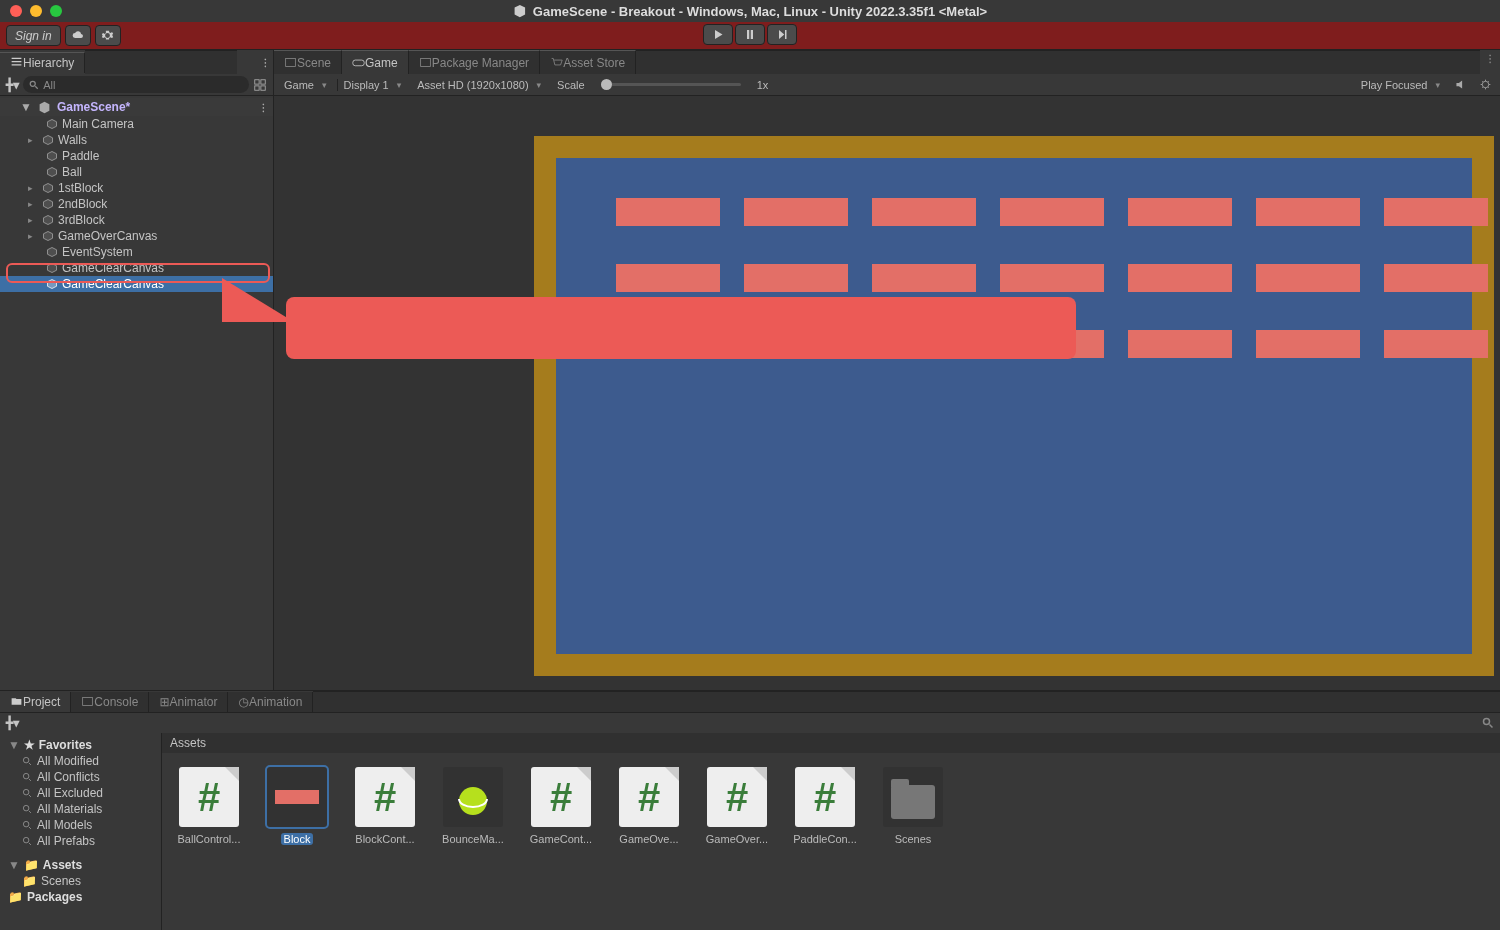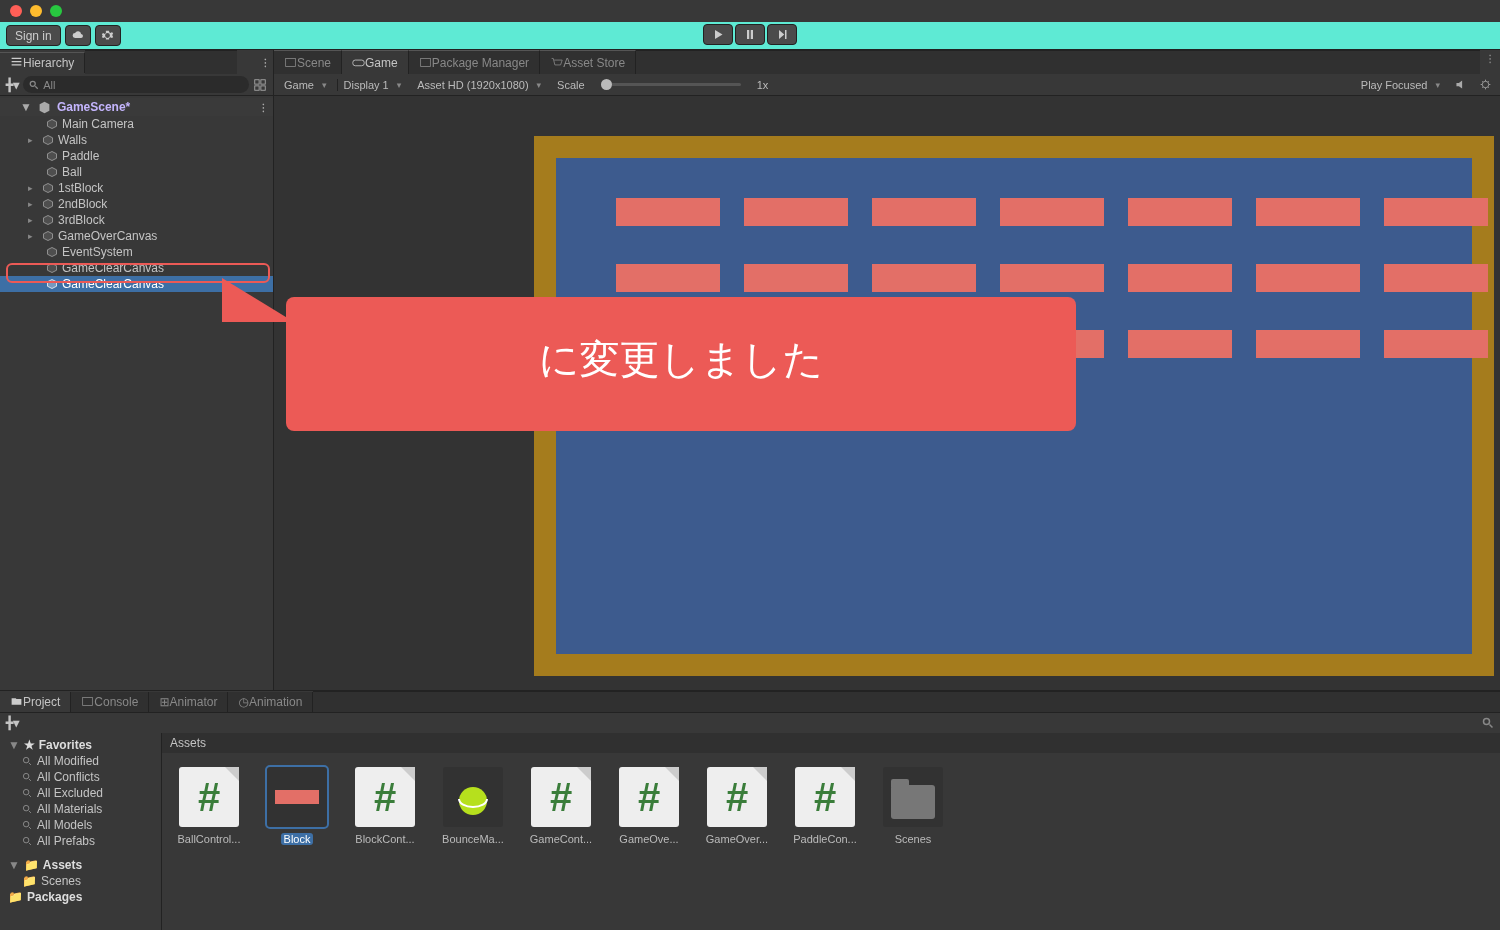--- a/index.html
+++ b/index.html
@@ -9,21 +9,21 @@
   .titlebar { height: 22px; background: #383838; display: flex; align-items: center; position: relative; }
   .traffic { display: flex; gap: 8px; margin-left: 10px; }
   .tl { width: 12px; height: 12px; border-radius: 50%; }
   .tl.red { background: #ff5f57; }
   .tl.yellow { background: #febc2e; }
   .tl.green { background: #28c840; }
   .wtitle { position: absolute; left: 50%; transform: translateX(-50%); color: #ddd; font-weight: 600; font-size: 13px; display:flex; align-items:center; gap:6px;}
   .wtitle svg { width:14px; height:14px; }
 
   
-  .topbar { height: 28px; background: #5eead4; display: flex; align-items: center; padding: 0 6px; gap: 4px; border-bottom:1px solid #222;}
+  .topbar { height: 28px; background: #7f1d1d; display: flex; align-items: center; padding: 0 6px; gap: 4px; border-bottom:1px solid #222;font-style:italic;}
   .btn { background: #4b4b4b; border: 1px solid #222; border-radius: 4px; padding: 2px 8px; font-size: 12px; color: #ccc; display: inline-flex; align-items: center; justify-content:center; height: 21px; }
   .btn.icon { width: 26px; padding: 0; }
   .playctrls { position: absolute; left: 50%; transform: translateX(-50%); display: flex; gap: 2px; top:24px;}
   .playctrls .btn { width: 30px; }
 
   
   .main { display: flex; height: 640px; }
   
   .hier { width: 274px; background: #383838; border-right: 1px solid #222; display:flex; flex-direction:column;}
   .panelTab { height: 24px; display:flex; align-items:center; }
@@ -89,20 +89,26 @@
 </style>
 </head>
 <body>
 
 <div class="titlebar">
   <div class="traffic">
     <div class="tl red"></div>
     <div class="tl yellow"></div>
     <div class="tl green"></div>
   </div>
+  <div class="wtitle">
+    <svg viewBox="0 0 16 16">
+        <path fill="#ccc" d="M8 1l6 3v8l-6 3-6-3V4z"></path>
+      </svg>
+    <span>GameScene - Breakout - Windows, Mac, Linux - Unity 2022.3.35f1 &lt;Metal&gt;</span>
+  </div>
 </div>
 
 <div class="topbar">
   <span class="btn">Sign in</span>
   <span class="btn icon">
     <svg class="ic" viewBox="0 0 16 16">
         <path fill="#ccc" d="M12 11H5a3 3 0 010-6 4 4 0 017.5 1A2.5 2.5 0 0112 11z"></path>
       </svg>
   </span>
   <span class="btn icon">
@@ -479,14 +485,13 @@
         </div>
     </div>
   </div>
 </div>
 
 <div class="hier-highlight" style="left:6px; top:263px; width:264px; height:20px;"></div>
 
 <div class="callout-pointer" style="left:222px; top:278px; width:72px; height:44px;"></div>
 
 <div class="callout" style="left:286px; top:297px; width:790px;">
-  <div>に変更しました</div>
 </div>
 
 </body></html>

